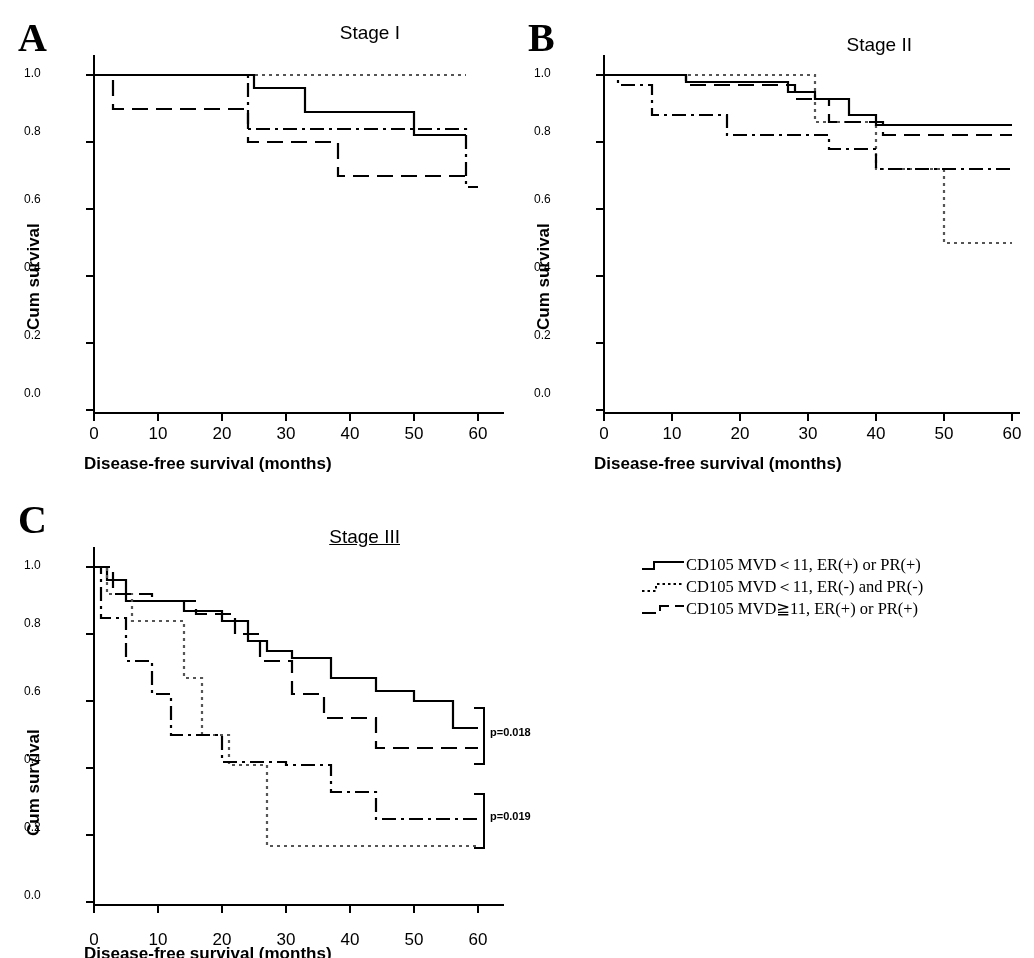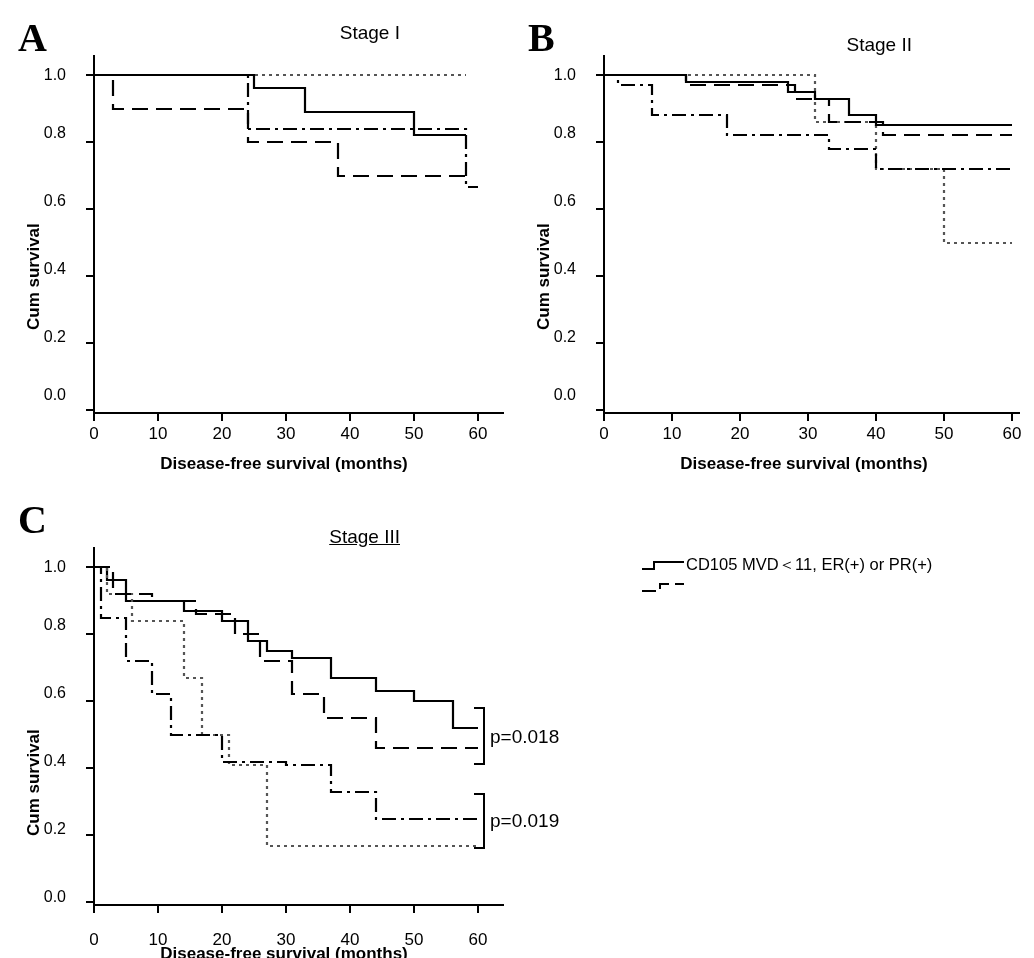--- a/index.html
+++ b/index.html
@@ -28,35 +28,33 @@
   .panel-title {
     position: absolute;
     font-size: 19px;
     text-align: right;
     white-space: nowrap;
   }
   .axis-title-x {
     position: absolute;
     font-size: 17px;
     font-weight: bold;
-    text-align: center;
     white-space: nowrap;
   }
   .axis-title-y {
     position: absolute;
     font-size: 17px;
     font-weight: bold;
     white-space: nowrap;
     transform-origin: 0 0;
     transform: rotate(-90deg);
   }
   .tick-label-y {
     position: absolute;
-    font-size: 16px;
-    text-align: right;
+    font-size: 12px;
     white-space: nowrap;
   }
   .tick-label-x {
     position: absolute;
     font-size: 17px;
     text-align: center;
     white-space: nowrap;
   }
   svg {
     display: block;
@@ -70,25 +68,27 @@
     align-items: center;
     height: 22px;
   }
   .legend-key {
     width: 46px;
     height: 20px;
     flex: 0 0 46px;
   }
   .legend-text {
     white-space: nowrap;
+    font-family: Liberation Serif, serif;
   }
   .pval {
     position: absolute;
-    font-size: 19px;
-    white-space: nowrap;
+    font-size: 11px;
+    white-space: nowrap;
+    font-weight: bold;
   }
   .bracket {
     position: absolute;
   }
 </style>
 </head>
 <body>
 
 <div class="panel">
   <div class="panel-letter" style="left:18px; top:18px;">A</div>
@@ -255,16 +255,23 @@
 
 <div class="legend" style="left:640px; top:554px;">
   <div class="legend-row">
     <svg class="legend-key" viewBox="0 0 46 20">
       <polyline points="2,14 14,14 14,7 44,7" fill="none" stroke="#000" stroke-width="2"></polyline>
     </svg>
     <span class="legend-text">CD105  MVD＜11, ER(+) or PR(+)</span>
   </div>
   <div class="legend-row">
     <svg class="legend-key" viewBox="0 0 46 20">
+      <polyline points="2,14 16,14 16,7 44,7" fill="none" stroke="#000" stroke-width="2" stroke-dasharray="2.5,3"></polyline>
+    </svg>
+    <span class="legend-text">CD105  MVD＜11, ER(-) and PR(-)</span>
+  </div>
+  <div class="legend-row">
+    <svg class="legend-key" viewBox="0 0 46 20">
       <polyline points="2,14 20,14 20,7 44,7" fill="none" stroke="#000" stroke-width="2" stroke-dasharray="14,6"></polyline>
     </svg>
+    <span class="legend-text">CD105  MVD≧11, ER(+) or PR(+)</span>
   </div>
 </div>
 
 </body></html>

